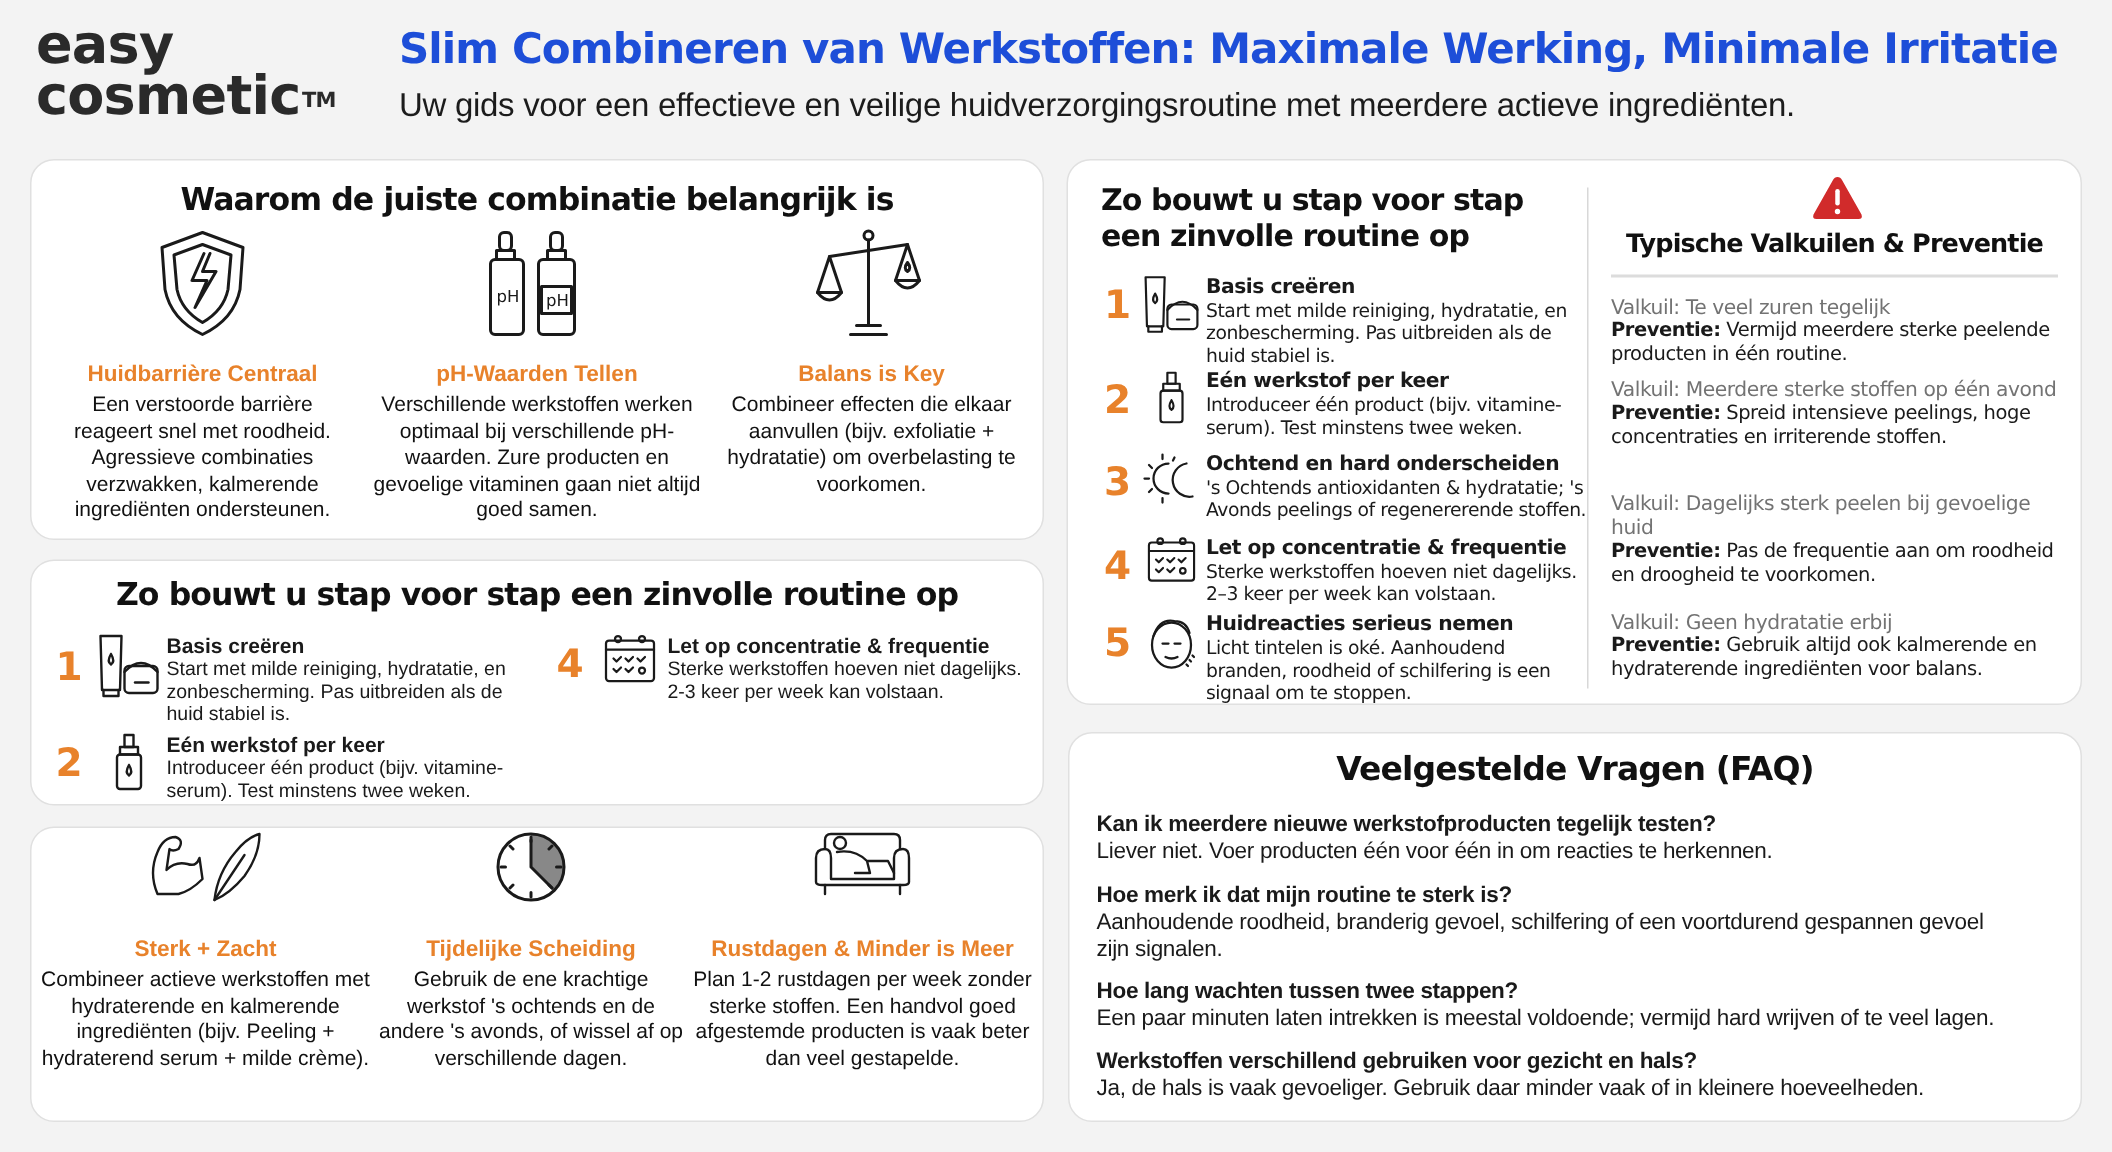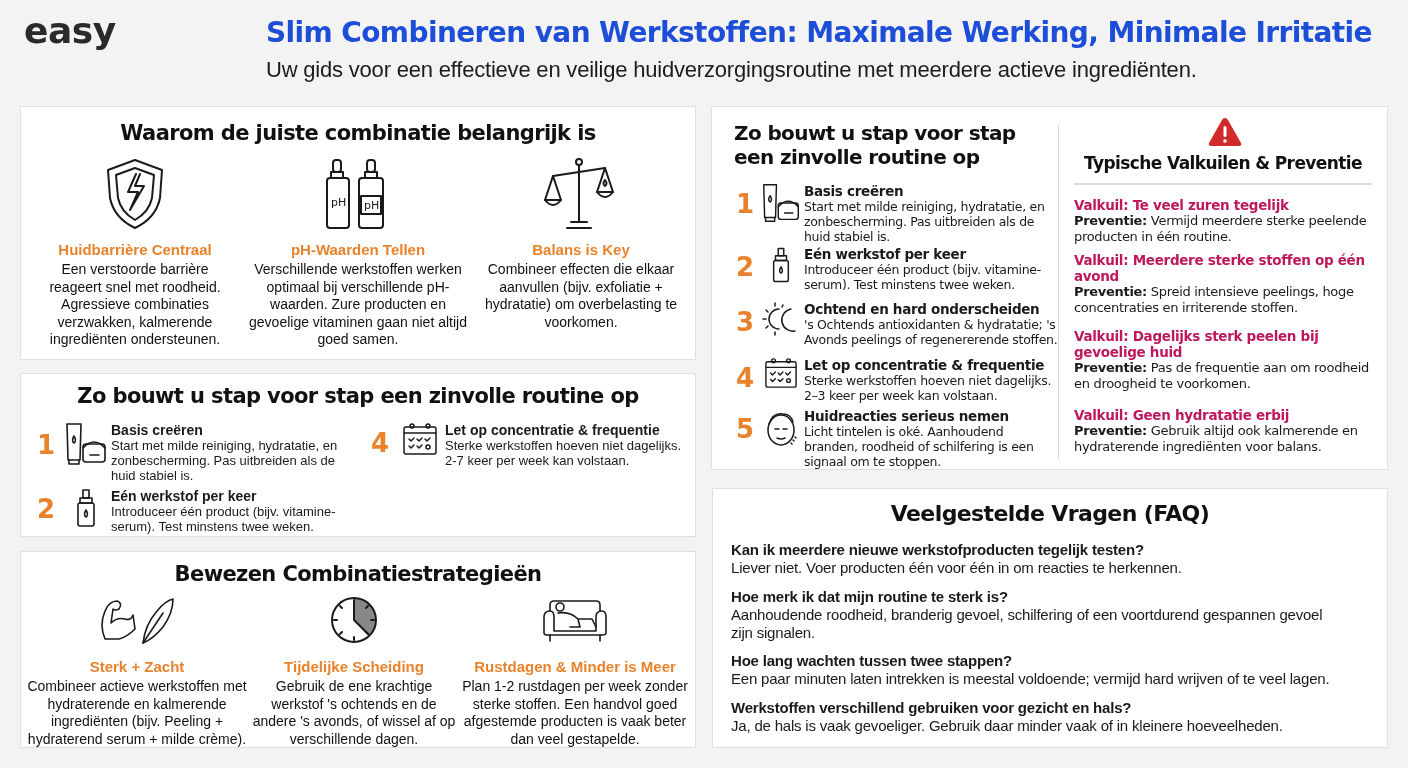--- a/index.html
+++ b/index.html
@@ -20,61 +20,62 @@
   .header-title {
     position: absolute; left: 266px; top: 16px;
     font-family: "DejaVu Sans", sans-serif;
     font-weight: bold; font-size: 28px; letter-spacing: -0.6px; color: #1d4ed8;
   }
   .header-sub {
     position: absolute; left: 266px; top: 57px;
     font-size: 22px; color: #1c1c1c; letter-spacing: -0.2px;
   }
   .card {
-    position: absolute; background: #fff; border-radius: 1px;
+    position: absolute; background: #fff; border-radius: 16px;
     border: 1.5px solid #e0e0e0;
   }
   .card-title {
     text-align: center; font-family: "DejaVu Sans", sans-serif;
     font-weight: bold; color: #111; letter-spacing: -0.6px;
   }
   .orange { color: #e8822b; }
   .three-col { display: flex; justify-content: space-between; }
   .col { text-align: center; }
-  .col .icon { height: 86px; display: flex; align-items: center; justify-content: center; }
+  .col .icon { height: 86px; display: flex; align-items: flex-start; justify-content: center; }
   .col .h { font-weight: bold; font-size: 15px; margin-top: 4px; }
   .col .t { font-size: 14px; line-height: 17.5px; margin-top: 3px; color: #111; }
   svg { stroke: #1a1a1a; fill: none; stroke-width: 2; stroke-linecap: round; stroke-linejoin: round; }
 
   .step { position: absolute; display: flex; align-items: flex-start; }
   .step .num { font-family: "DejaVu Sans", sans-serif; font-weight: bold; font-size: 26px; color: #e8822b; width: 24px; }
   .step .ic { width: 50px; display: flex; justify-content: center; }
   .step .h { font-weight: bold; font-size: 14px; line-height: 16px; }
   .step .t { font-size: 13px; line-height: 15px; }
 
   .rstep { position: absolute; left: 24px; display: flex; align-items: flex-start; }
   .rstep .num { font-family: "DejaVu Sans", sans-serif; font-weight: bold; font-size: 26px; color: #e8822b; width: 22px; margin-top: 6px;}
   .rstep .ic { width: 46px; display: flex; justify-content: center; }
   .rstep .h { font-family: "DejaVu Sans", sans-serif; font-weight: bold; font-size: 13.5px; line-height: 16px; letter-spacing: -0.3px; }
   .rstep .t { font-family: "DejaVu Sans", sans-serif; font-size: 12.5px; line-height: 15px; letter-spacing: -0.3px; }
 
   .pit { position: absolute; left: 16px; width: 300px; font-family: "DejaVu Sans", sans-serif; letter-spacing: -0.3px; }
-  .pit .h { font-weight: bold; font-size: 13.5px; line-height: 16px; color: #be185d; }
+  .pit .h { font-weight: normal; font-size: 13.5px; line-height: 16px; color: #737373; }
   .pit .t { font-size: 13px; line-height: 16px; }
   .pit .t b { font-weight: bold; }
 
   .faq { position: absolute; left: 18px; width: 660px; }
   .faq .q { font-weight: bold; font-size: 15px; line-height: 18px; letter-spacing: -0.2px; }
   .faq .a { font-size: 15px; line-height: 18px; letter-spacing: -0.2px; }
 </style>
 </head>
 <body>
 
 <div class="logo">
   <div>easy</div>
+  <div><span>cosmetic</span><sup>TM</sup></div>
 </div>
 <div class="header-title">Slim Combineren van Werkstoffen: Maximale Werking, Minimale Irritatie</div>
 <div class="header-sub">Uw gids voor een effectieve en veilige huidverzorgingsroutine met meerdere actieve ingrediënten.</div>
 
 <div class="card" style="left:20px; top:106px; width:676px; height:254px;">
   <div class="card-title" style="font-size:21px; margin-top:14px;">Waarom de juiste combinatie belangrijk is</div>
   <div class="three-col" style="padding:6px 14px 0 14px;">
     <div class="col" style="width:200px;">
       <div class="icon">
         <svg width="70" height="76" viewBox="0 0 70 76">
@@ -167,27 +168,26 @@
           <rect x="2" y="5" width="32" height="27" rx="2"></rect>
           <path d="M2 11 H34"></path>
           <circle cx="10" cy="4" r="2"></circle>
           <circle cx="26" cy="4" r="2"></circle>
           <path d="M7 17 l2 2 l3 -3 M15 17 l2 2 l3 -3 M23 17 l2 2 l3 -3 M7 24 l2 2 l3 -3 M15 24 l2 2 l3 -3"></path>
           <circle cx="26" cy="25" r="2"></circle>
         </svg>
     </div>
     <div style="width:240px;">
       <div class="h">Let op concentratie &amp; frequentie</div>
-      <div class="t">Sterke werkstoffen hoeven niet dagelijks. 2-7 keer per week kan volstaan.</div>
+      <div class="t">Sterke werkstoffen hoeven niet dagelijks. 2-3 keer per week kan volstaan.</div>
     </div>
   </div>
 </div>
 
 <div class="card" style="left:20px; top:551px; width:676px; height:197px;">
-  <div class="card-title" style="font-size:21px; margin-top:10px;">Bewezen Combinatiestrategieën</div>
   <div class="three-col" style="padding:0 6px;">
     <div class="col" style="width:220px;">
       <div class="icon" style="height:68px;">
         <svg width="80" height="50" viewBox="0 0 80 50" style="stroke-width:1.6">
             <path d="M8 44 Q2 30 8 16 Q12 6 20 6 Q26 8 22 14 Q18 16 16 14 L14 28 Q20 22 28 24 Q34 26 36 20 L38 34 Q30 42 22 44 Z"></path>
             <path d="M46 48 Q48 30 60 16 Q68 6 76 4 Q76 18 66 32 Q56 44 46 48 Z"></path>
             <path d="M46 48 L66 18"></path>
           </svg>
       </div>
       <div class="h orange">Sterk + Zacht</div>

